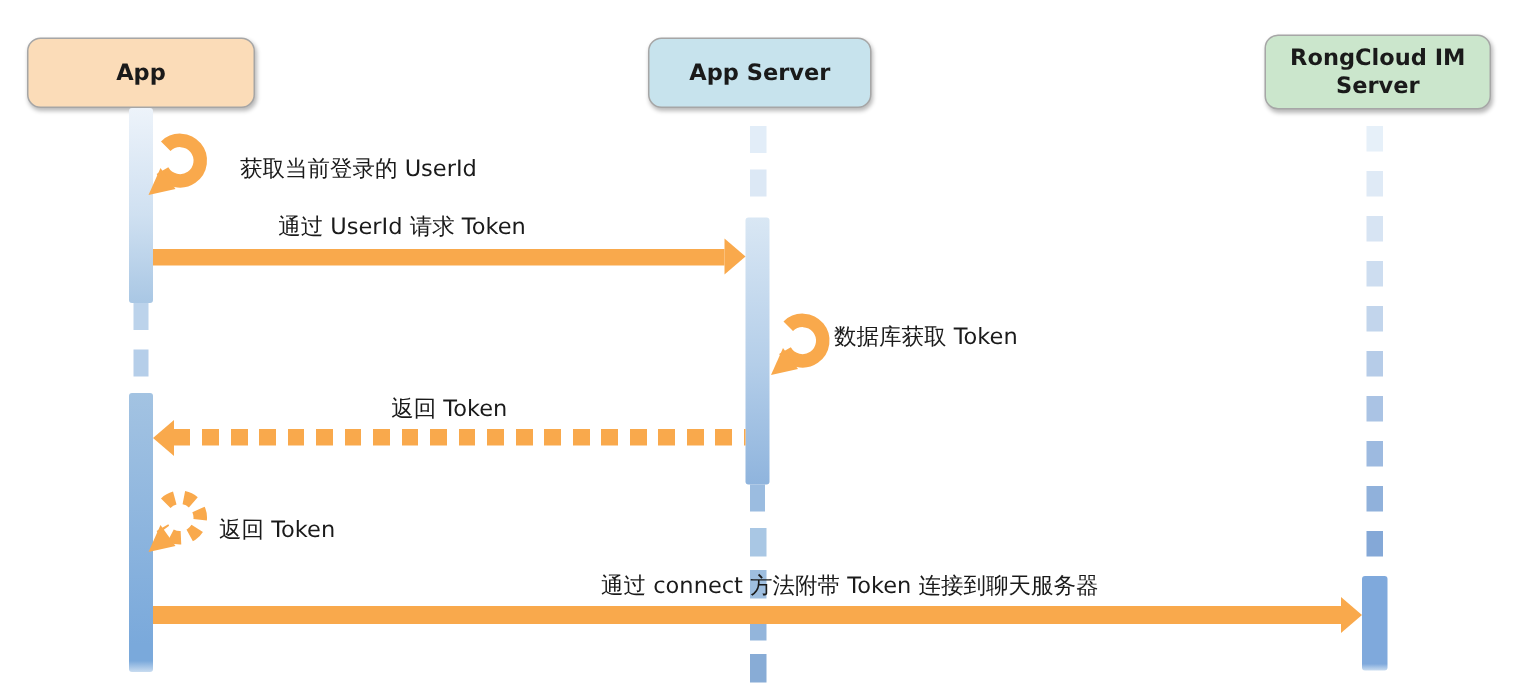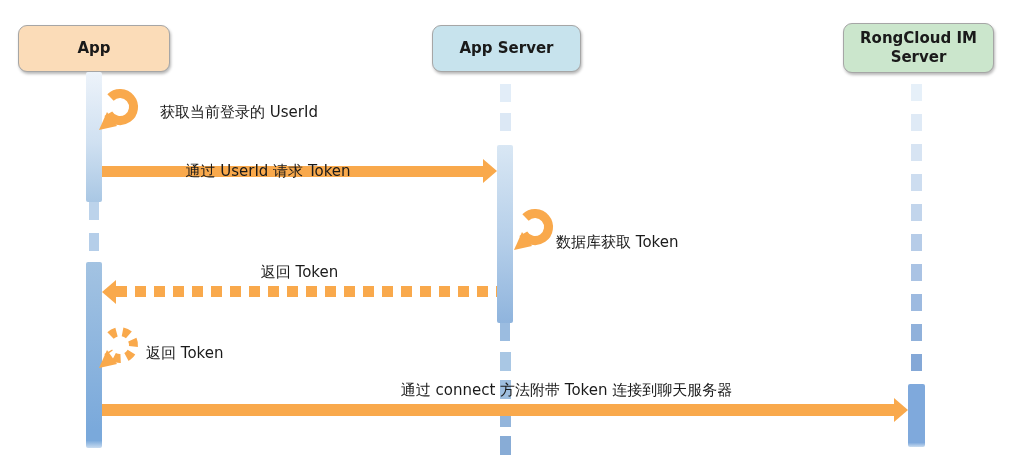--- a/index.html
+++ b/index.html
@@ -61,22 +61,22 @@
   .m6-head{left:894px;top:398px;}
   
   .loop-icon{position:absolute;z-index:5;color:var(--arrow,#F9A94C);}
   .loop-1{left:96px;top:86px;}
   .loop-2{left:511px;top:206px;}
   .loop-3{left:96px;top:324px;}
   
   .msg-label{position:absolute;z-index:6;font-size:15px;white-space:nowrap;}
   .centered{text-align:center;}
   .m1-label{left:160px;top:103px;}
-  .m2-label{left:102px;top:142px;width:332px;margin-top:20px;}
-  .m3-label{left:556px;top:233px;}
+  .m2-label{left:102px;top:142px;width:332px;}
+  .m3-label{left:556px;top:215px;}
   .m4-label{left:102px;top:263px;width:395px;}
   .m5-label{left:146px;top:344px;}
   .m6-label{left:102px;top:381px;width:929px;}
 </style>
 </head>
 <body>
 
 <div id="canvas">
 
   <div class="actor actor-app">

